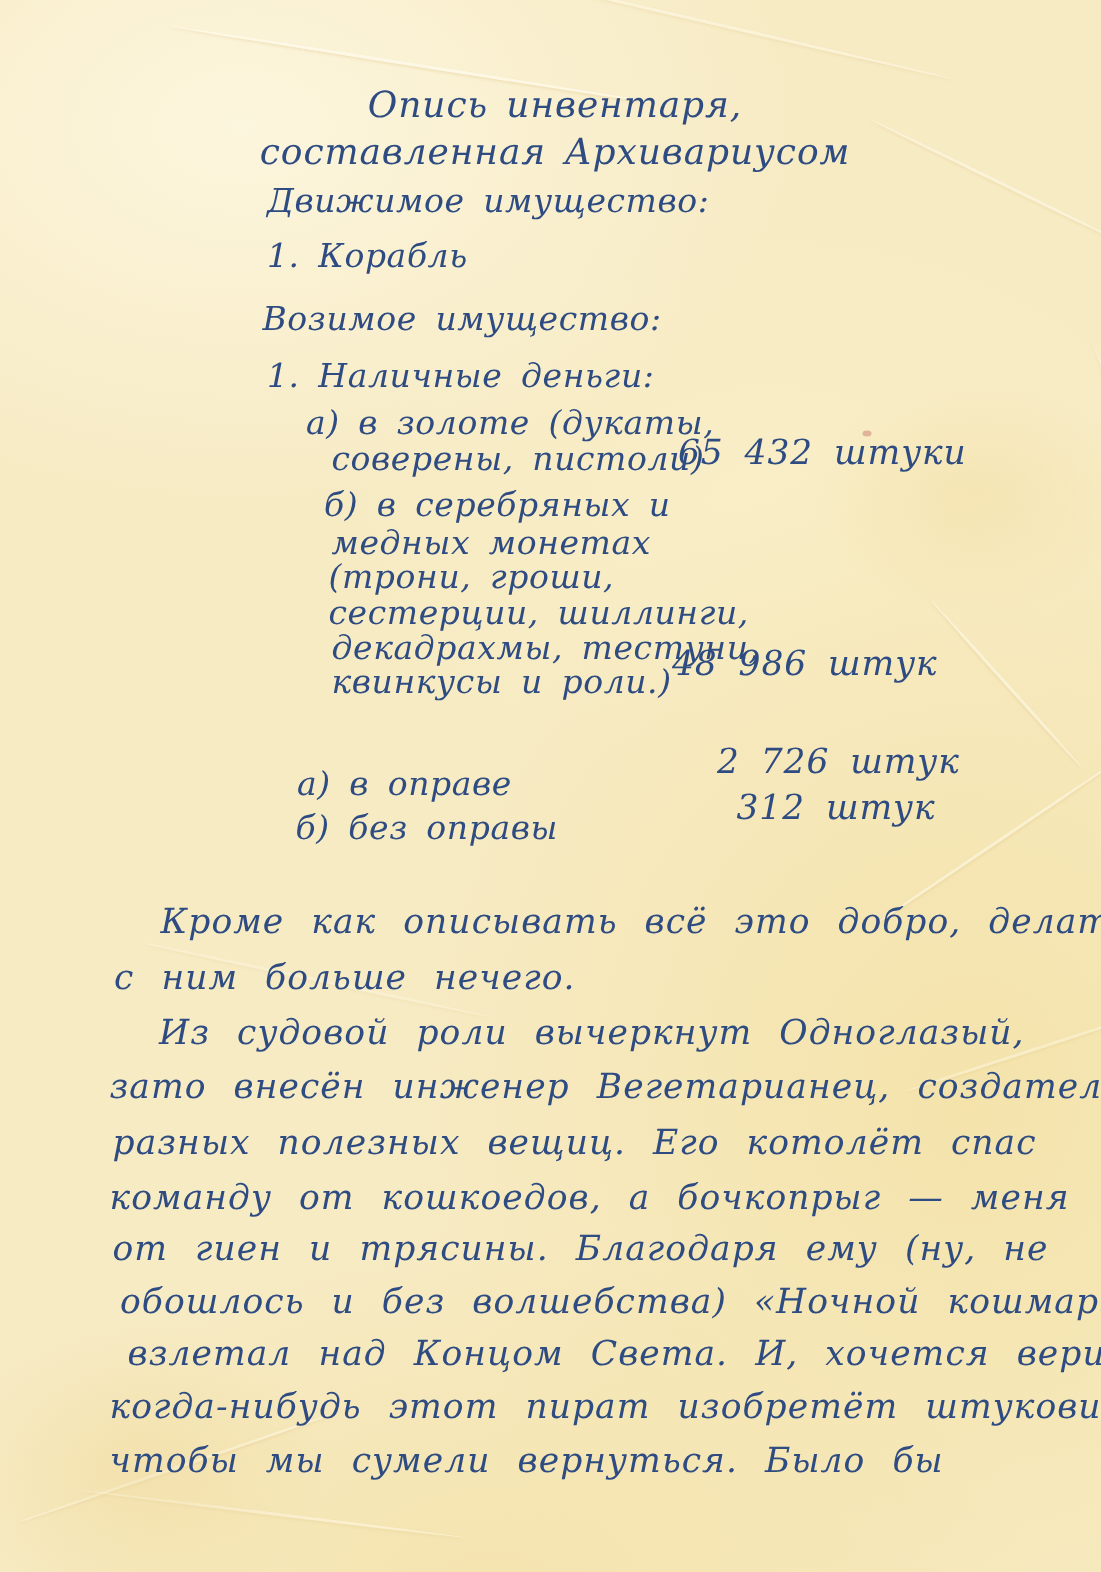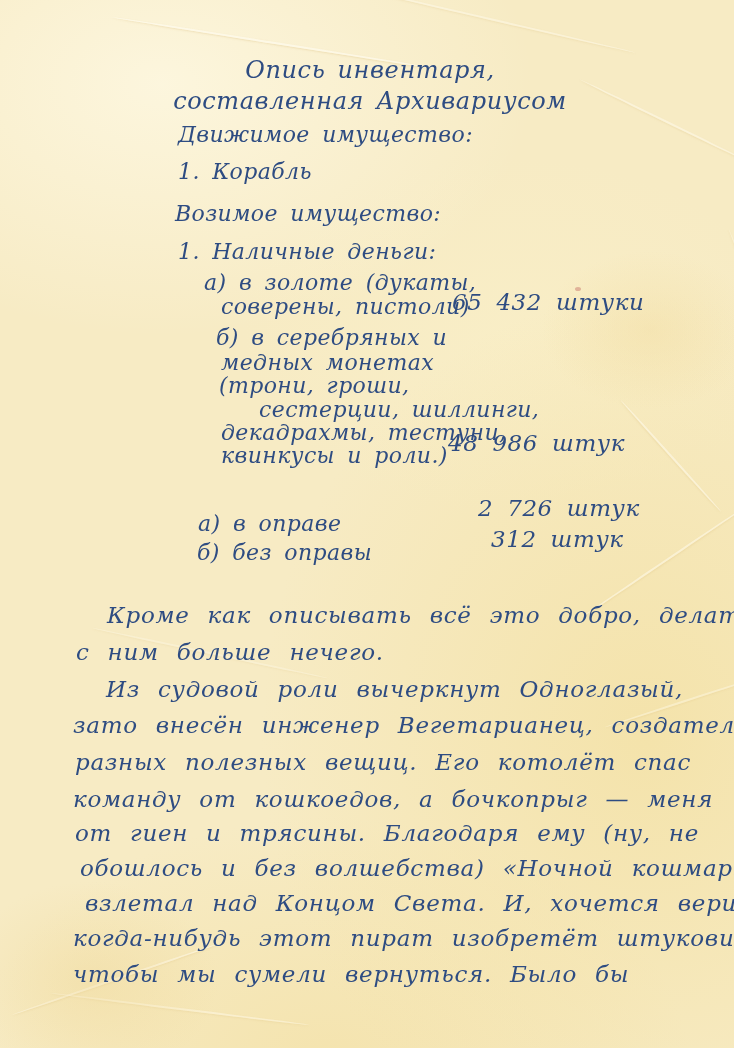--- a/index.html
+++ b/index.html
@@ -107,21 +107,21 @@
   <div class="hw list" style="top:202px; left:175px;">Возимое имущество:</div>
 
   <div class="hw list" style="top:240px; left:178px;">1. Наличные деньги:</div>
   <div class="hw list" style="top:271px; left:204px;">а) в золоте (дукаты,</div>
   <div class="hw list" style="top:295px; left:221px;">соверены, пистоли)</div>
   <div class="hw amount" style="top:290px; left:452px;">65 432 штуки</div>
 
   <div class="hw list" style="top:326px; left:204px;margin-left:12px;">б) в серебряных и</div>
   <div class="hw list" style="top:351px; left:221px;">медных монетах</div>
   <div class="hw list" style="top:374px; left:219px;text-align:right;">(трони, гроши,</div>
-  <div class="hw list" style="top:398px; left:219px;margin-left:40px;">сестерции, шиллинги,</div>
+  <div class="hw list" style="top:398px; left:219px;">сестерции, шиллинги,</div>
   <div class="hw list" style="top:421px; left:221px;text-align:center;">декадрахмы, тестуни,</div>
   <div class="hw list" style="top:444px; left:221px;">квинкусы и роли.)</div>
   <div class="hw amount" style="top:431px; left:448px;">48 986 штук</div>
 
   <div class="hw list" style="top:512px; left:198px;">а) в оправе</div>
   <div class="hw amount" style="top:496px; left:478px;">2 726 штук</div>
   <div class="hw list" style="top:541px; left:197px;">б) без оправы</div>
   <div class="hw amount" style="top:527px; left:491px;">312 штук</div>
 
   <div class="hw note-line" style="top:603px; left:107px;">Кроме как описывать всё это добро, делать</div>

